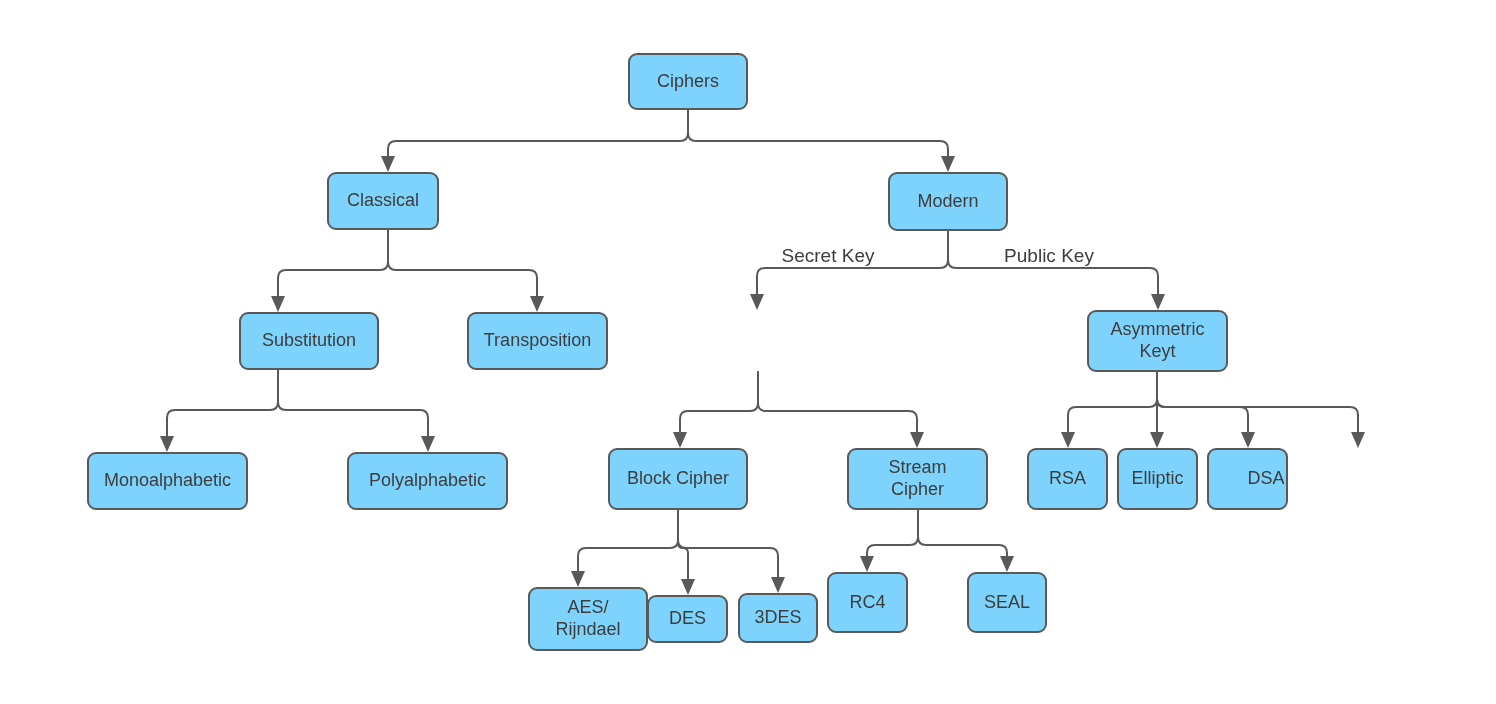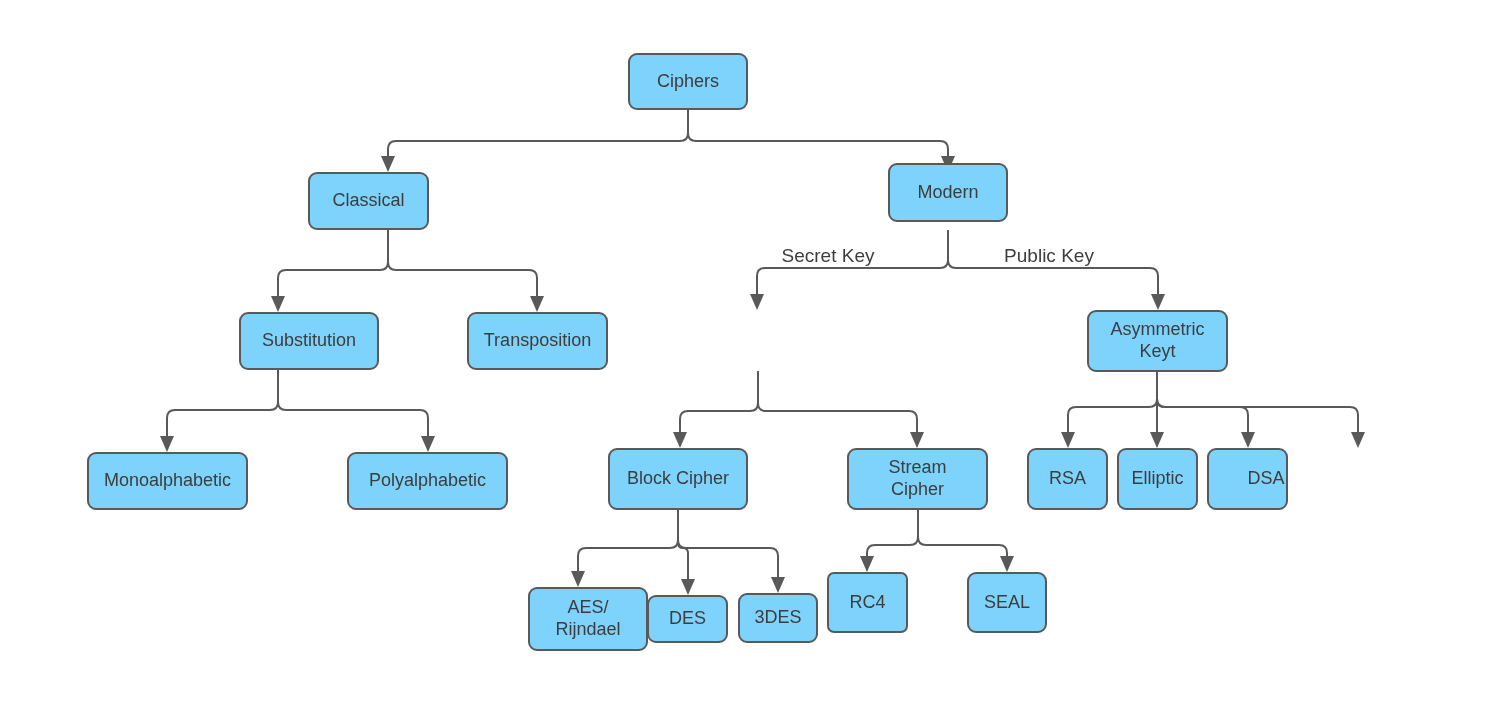--- a/index.html
+++ b/index.html
@@ -114,24 +114,24 @@
     <path class="arrow" d="M860 556 L874 556 L867 572 Z"></path>
     <path class="arrow" d="M1000 556 L1014 556 L1007 572 Z"></path>
   </svg>
 
   <div class="edge-label" style="left:768px;top:246px;">Secret Key</div>
   <div class="edge-label" style="left:989px;top:246px;">Public Key</div>
 
   <div class="node" style="left:628px;top:53px;width:120px;height:57px;">
       <span class="lbl">Ciphers</span>
     </div>
-  <div class="node" style="left:308px;top:172px;width:121px;height:58px;">
+  <div class="node" style="left:327px;top:172px;width:112px;height:58px;">
       <span class="lbl">Classical</span>
     </div>
-  <div class="node" style="left:888px;top:163px;width:120px;height:59px;">
+  <div class="node" style="left:888px;top:172px;width:120px;height:59px;">
       <span class="lbl">Modern</span>
     </div>
   <div class="node" style="left:208px;top:312px;width:140px;height:58px;margin-left:31px;">
       <span class="lbl">Substitution</span>
     </div>
   <div class="node" style="left:467px;top:312px;width:141px;height:58px;text-align:center;">
       <span class="lbl">Transposition</span>
     </div>
   <div class="node" style="left:1087px;top:310px;width:141px;height:62px;">
       <span class="lbl">Asymmetric
@@ -162,20 +162,20 @@
   <div class="node" style="left:528px;top:587px;width:120px;height:64px;">
       <span class="lbl">AES/
 Rijndael</span>
     </div>
   <div class="node" style="left:647px;top:595px;width:81px;height:48px;">
       <span class="lbl">DES</span>
     </div>
   <div class="node" style="left:738px;top:593px;width:80px;height:50px;">
       <span class="lbl">3DES</span>
     </div>
-  <div class="node" style="left:827px;top:572px;width:81px;height:61px;border-radius:7px;">
+  <div class="node" style="left:827px;top:572px;width:81px;height:61px;">
       <span class="lbl">RC4</span>
     </div>
   <div class="node" style="left:967px;top:572px;width:80px;height:61px;">
       <span class="lbl">SEAL</span>
     </div>
 
 </div>
 
 </body></html>

